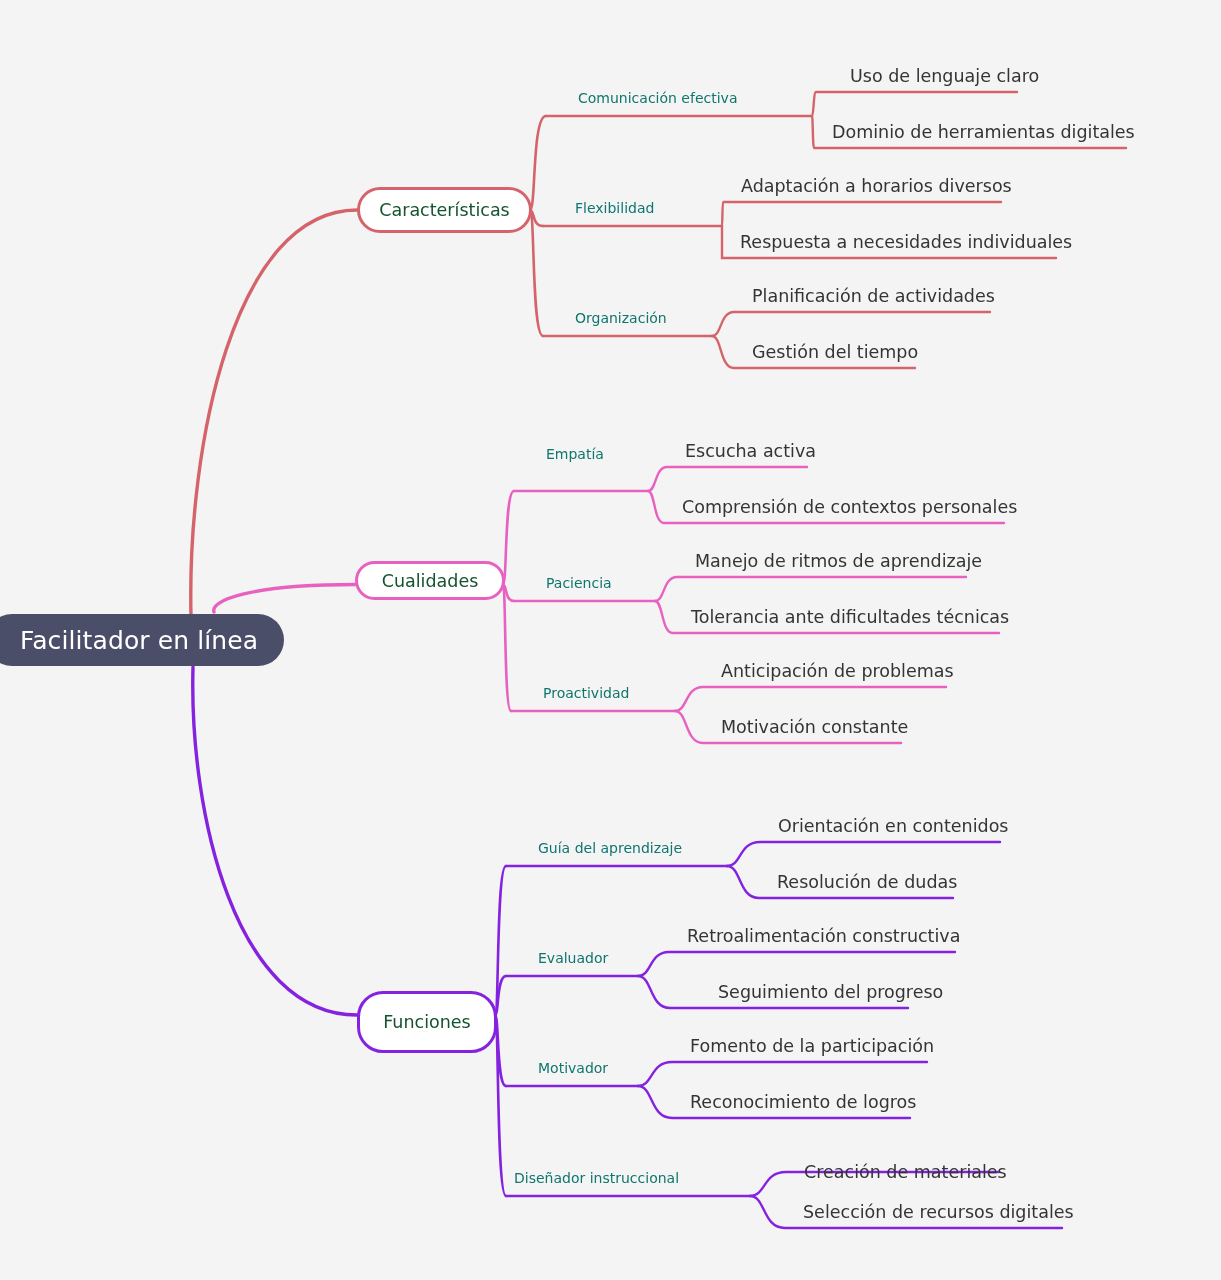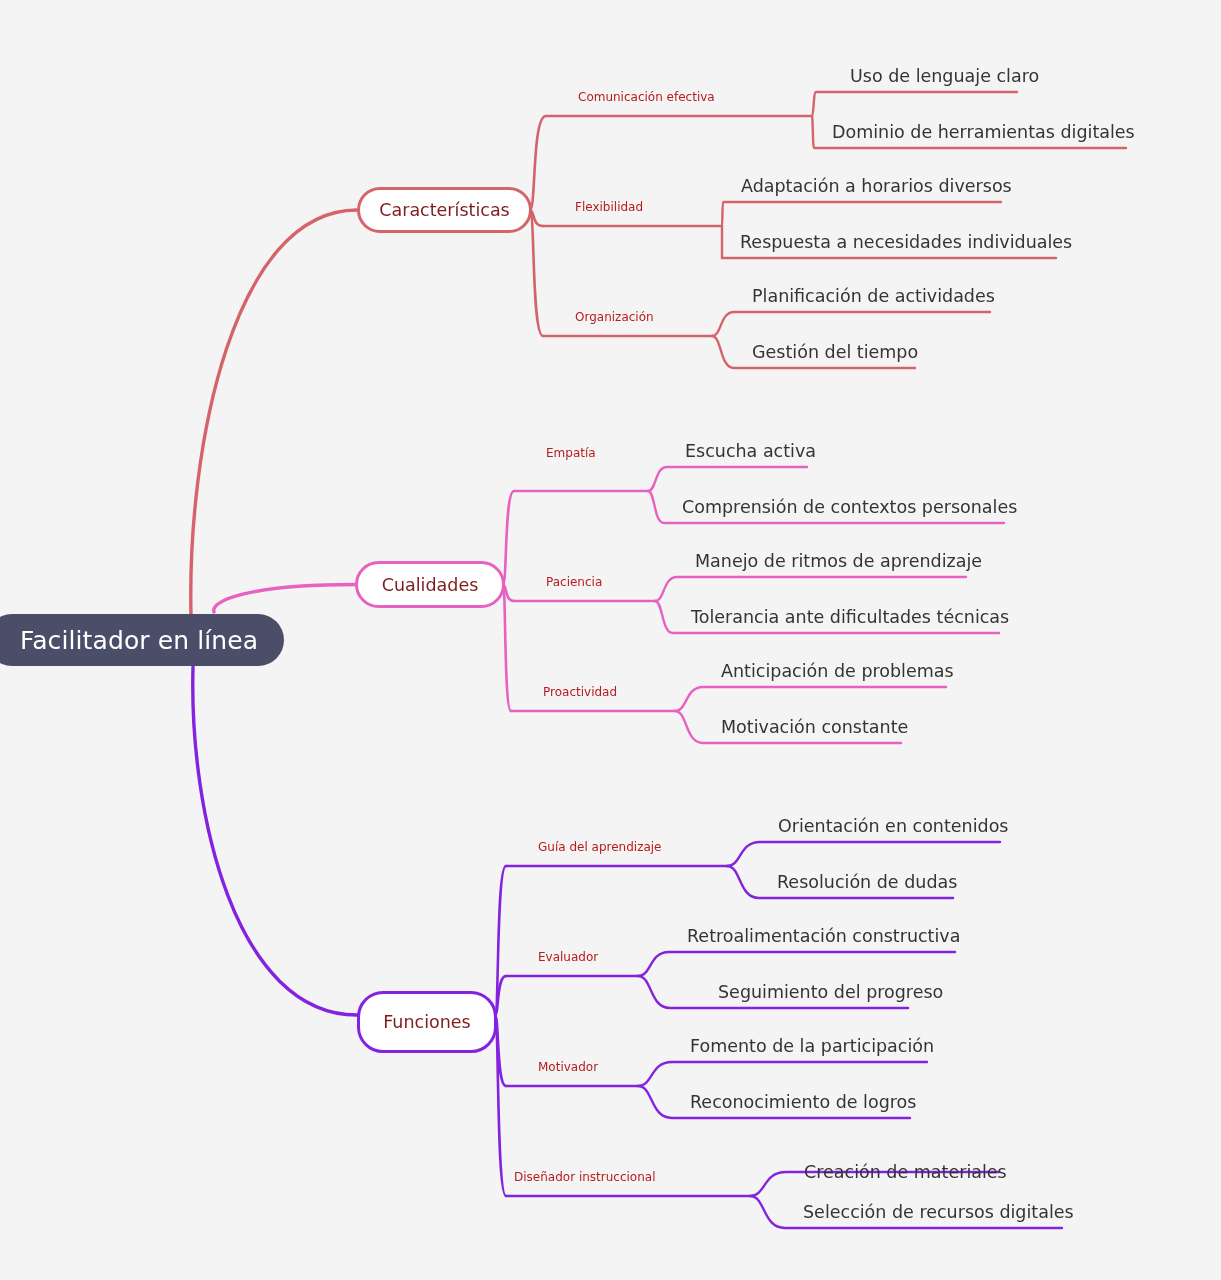--- a/index.html
+++ b/index.html
@@ -35,31 +35,31 @@
     padding: 0 26px 0 34px;
     white-space: nowrap;
   }
   .node-branch {
     position: absolute;
     display: flex;
     align-items: center;
     justify-content: center;
     box-sizing: border-box;
     background: #ffffff;
-    color: #7f1d1d;
+    color: #14532d;
     border-style: solid;
     border-width: 3.2px;
     border-radius: 26px;
     font-size: 17.5px;
     white-space: nowrap;
   }
   .label-sub {
     position: absolute;
-    color: #b91c1c;
-    font-size: 12px;
+    color: #0f766e;
+    font-size: 14px;
     white-space: nowrap;
     line-height: 1;
   }
   .label-leaf {
     position: absolute;
     color: #343434;
     font-size: 17.5px;
     white-space: nowrap;
     line-height: 1;
   }
@@ -254,21 +254,21 @@
       </div>
       <div class="label-sub" style="left: 578px; top: 91px;">Comunicación efectiva</div>
       <div class="label-leaf" style="left: 834px; top: 68px; margin-left: 16px;">Uso de lenguaje claro</div>
       <div class="label-leaf" style="left: 832px; top: 124px;">Dominio de herramientas digitales</div>
       <div class="label-sub" style="left: 575px; top: 201px;">Flexibilidad</div>
       <div class="label-leaf" style="left: 741px; top: 178px;">Adaptación a horarios diversos</div>
       <div class="label-leaf" style="left: 740px; top: 234px;">Respuesta a necesidades individuales</div>
       <div class="label-sub" style="left: 575px; top: 311px;">Organización</div>
       <div class="label-leaf" style="left: 752px; top: 288px;">Planificación de actividades</div>
       <div class="label-leaf" style="left: 752px; top: 344px;">Gestión del tiempo</div>
-      <div class="node-branch" style="left: 355px; top: 561px; width: 150px; height: 47px; border-color: rgb(232, 97, 192);">
+      <div class="node-branch" style="left: 355px; top: 561px; width: 150px; height: 39px; border-color: rgb(232, 97, 192);">
         <span>Cualidades</span>
       </div>
       <div class="label-sub" style="left: 546px; top: 447px;">Empatía</div>
       <div class="label-leaf" style="left: 685px; top: 443px;">Escucha activa</div>
       <div class="label-leaf" style="left: 682px; top: 499px;">Comprensión de contextos personales</div>
       <div class="label-sub" style="left: 546px; top: 576px;">Paciencia</div>
       <div class="label-leaf" style="left: 695px; top: 553px;">Manejo de ritmos de aprendizaje</div>
       <div class="label-leaf" style="left: 691px; top: 609px;">Tolerancia ante dificultades técnicas</div>
       <div class="label-sub" style="left: 543px; top: 686px;">Proactividad</div>
       <div class="label-leaf" style="left: 721px; top: 663px;">Anticipación de problemas</div>

